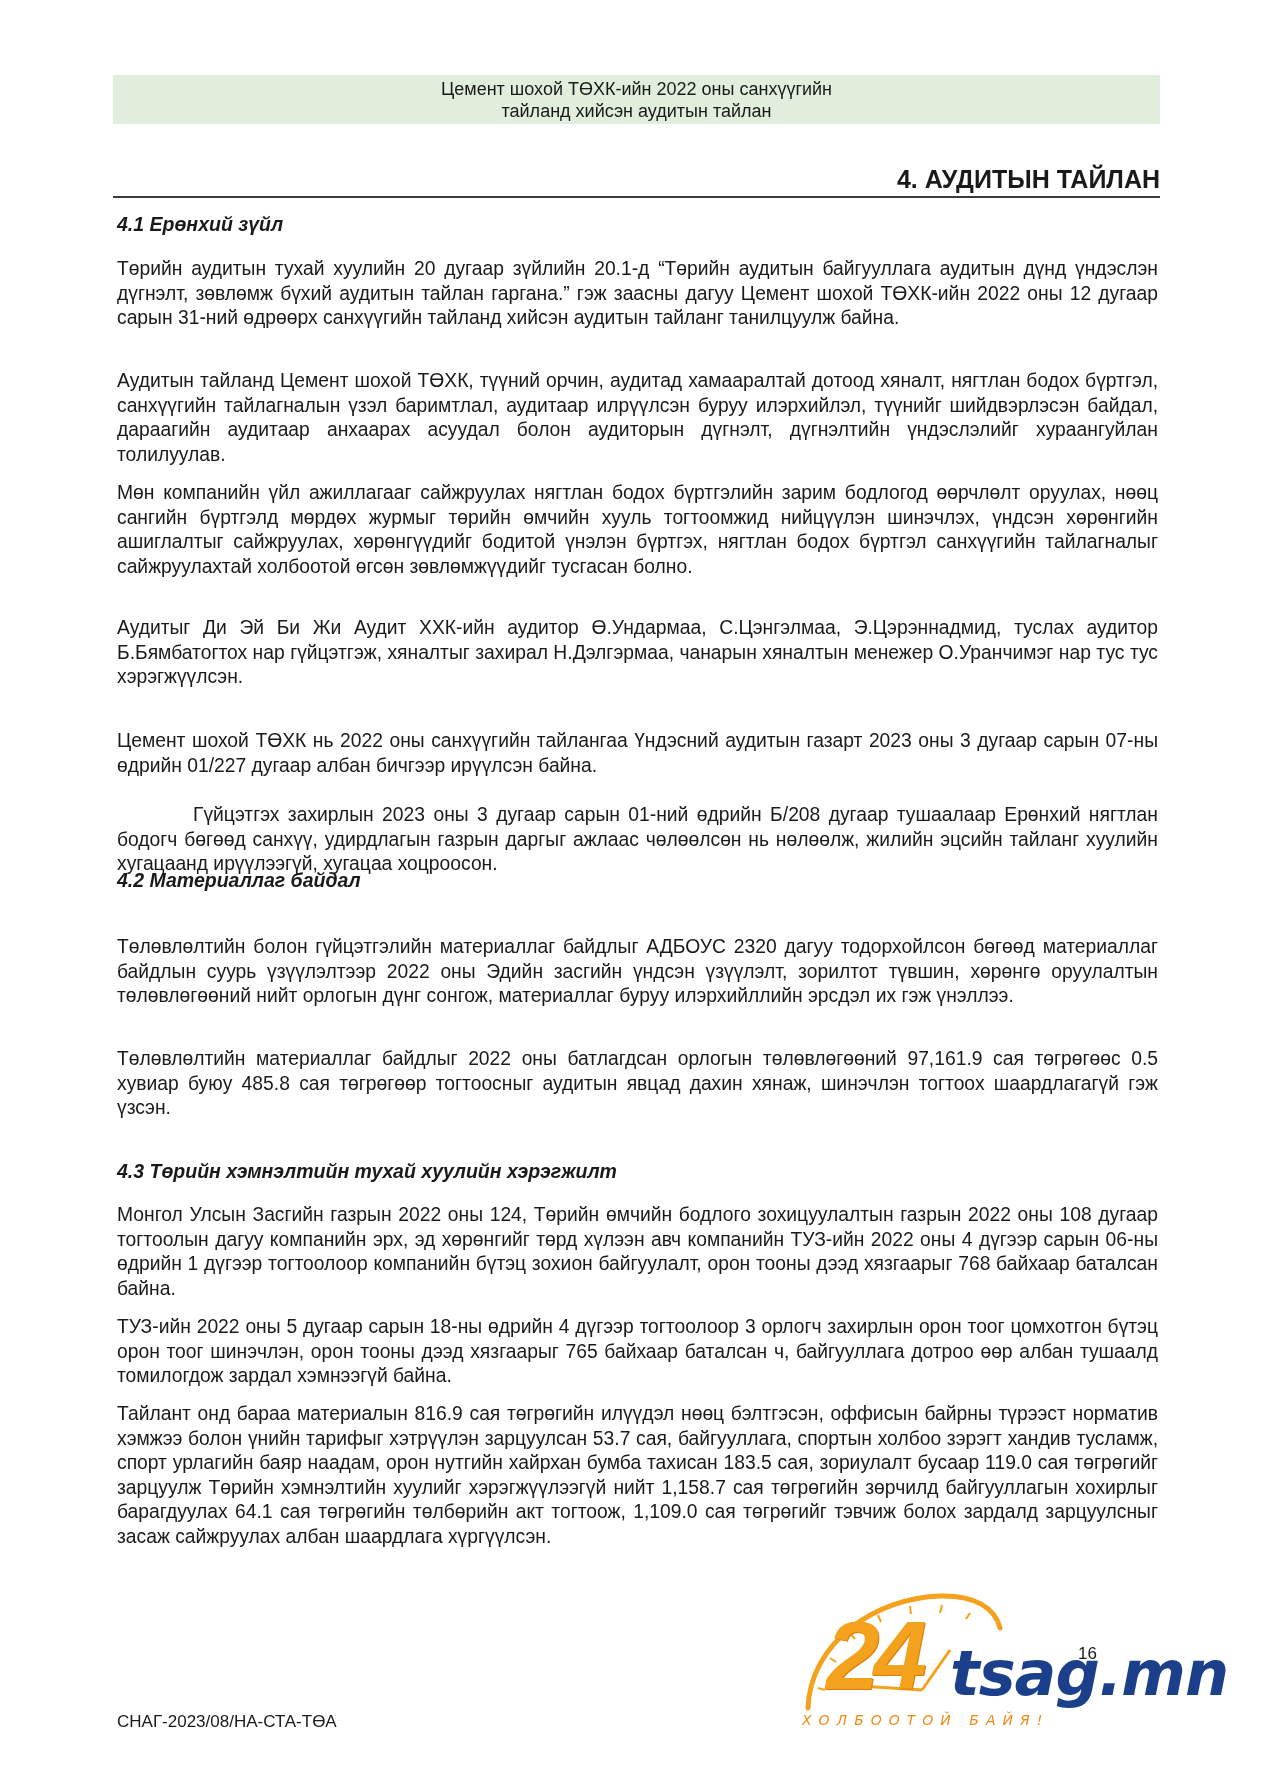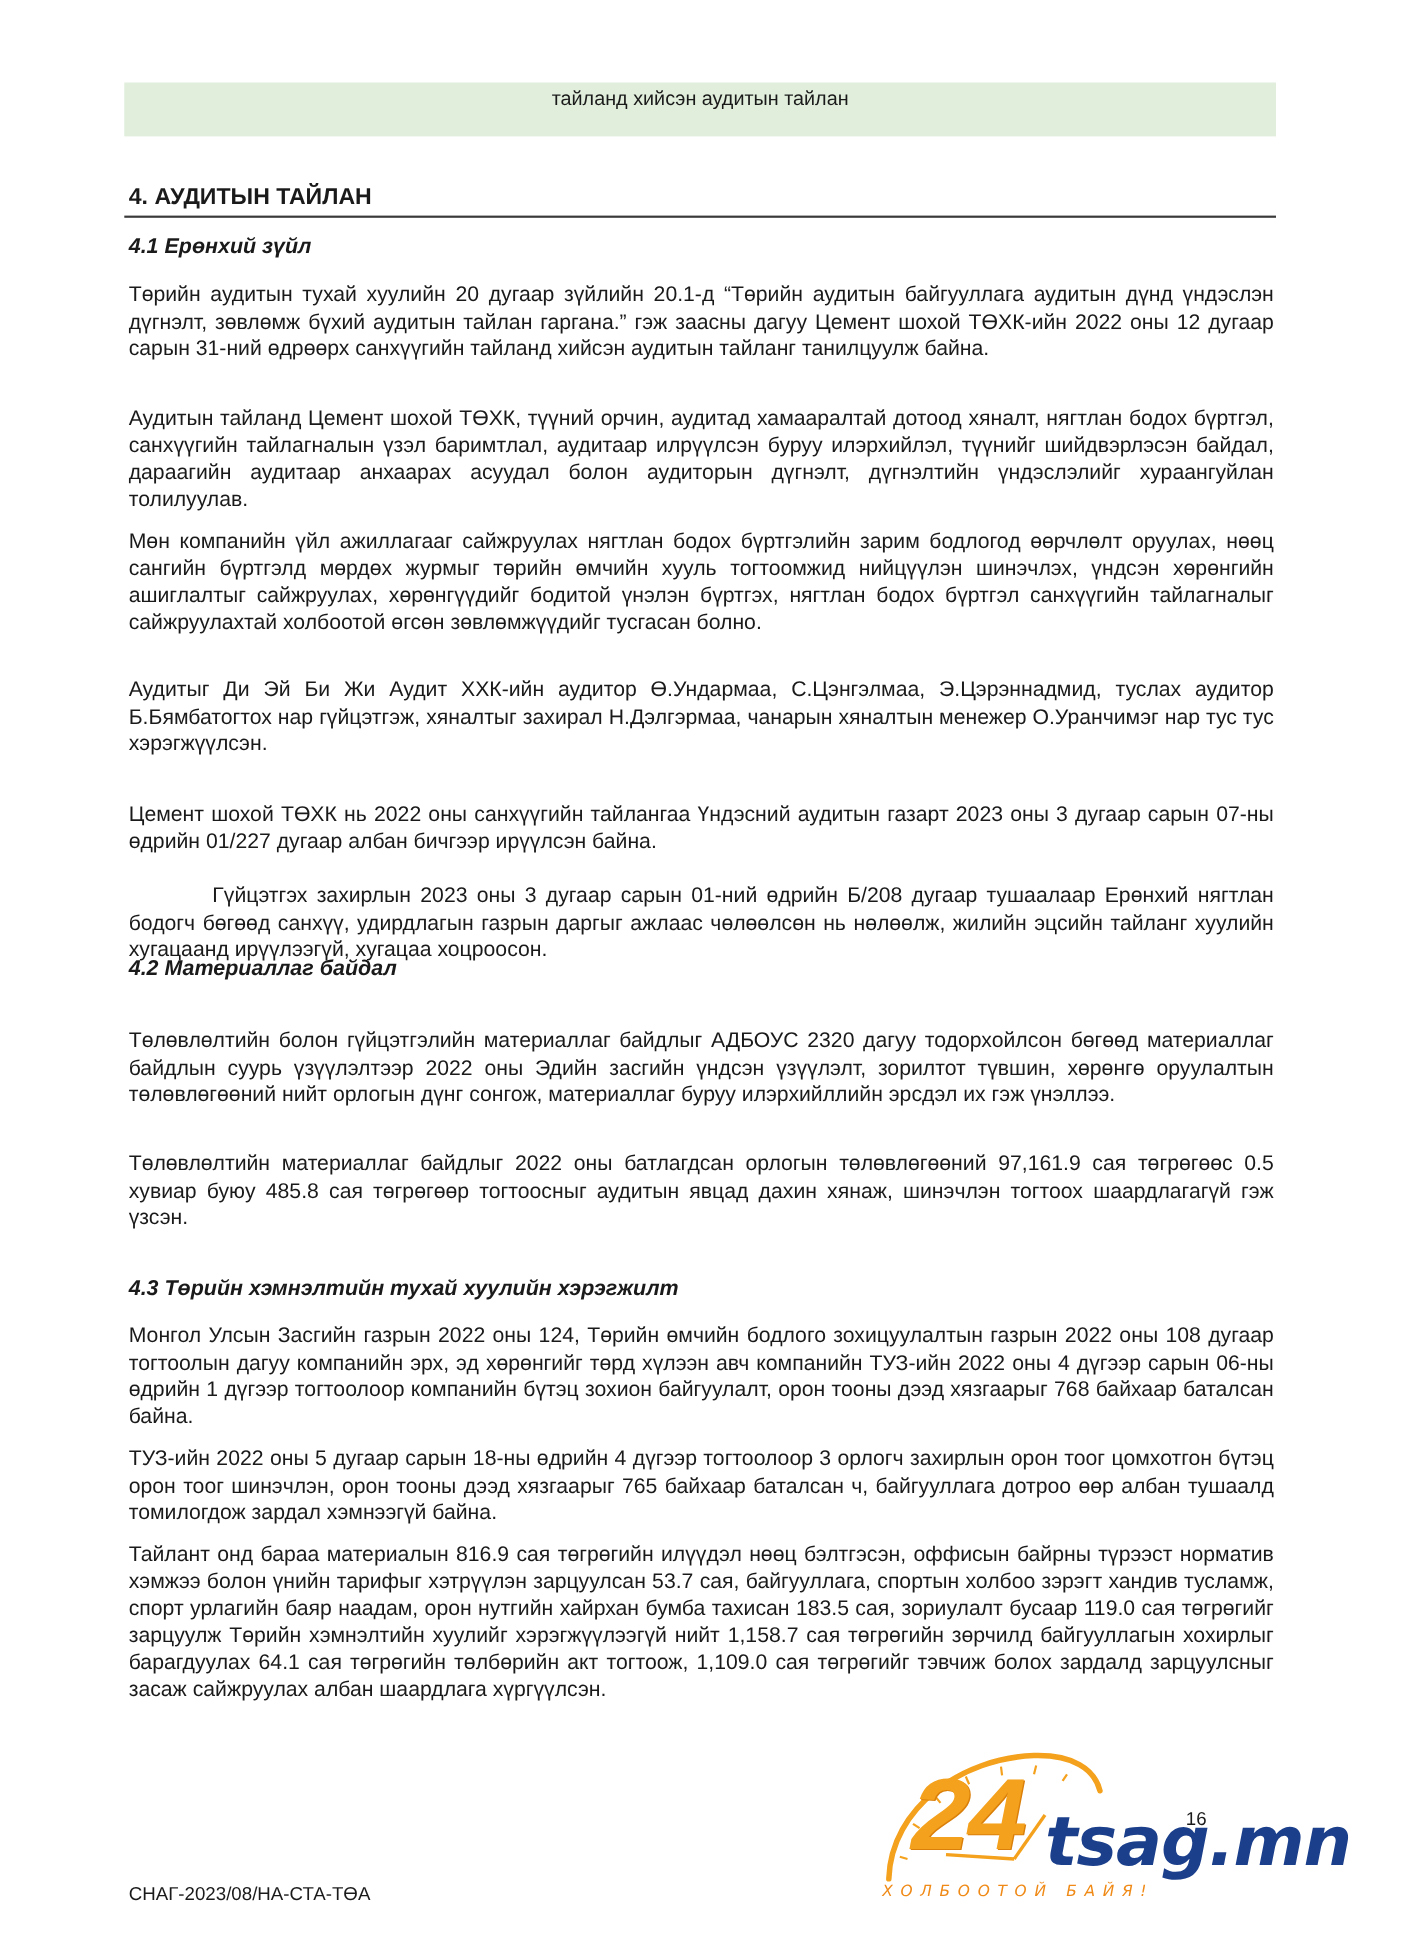--- a/index.html
+++ b/index.html
@@ -9,21 +9,21 @@
   }
   .header-band {
     position: absolute; left: 113px; top: 75px; width: 1047px; height: 49px;
     background: #e0eedb;
     text-align: center; font-size: 18px; line-height: 22px; color: #1a1a1a;
     padding-top: 3px; box-sizing: border-box;
   }
   .header-band div { display: block; }
   .section-title {
     position: absolute; left: 117px; top: 166px; width: 1043px;
-    font-size: 21px; font-weight: bold; line-height: 26px;
+    font-size: 25px; font-weight: bold; line-height: 26px; text-align: right;
   }
   .title-rule {
     position: absolute; left: 113px; top: 196px; width: 1047px; height: 2px;
     background: #3a3a3a;
   }
   .subhead {
     position: absolute; left: 117px; width: 1040px;
     font-size: 19.5px; font-weight: bold; line-height: 24px; font-style: italic;
   }
   .para {
@@ -37,39 +37,40 @@
   }
   .page-number {
     position: absolute; left: 1078px; top: 1644px; font-size: 17px; line-height: 20px;
   }
   .logo {
     position: absolute; left: 790px; top: 1588px; width: 440px; height: 160px;
   }
   .logo-arc { position: absolute; left: 0; top: 0; }
   .logo-24 {
     position: absolute; left: 36px; top: 18px;
-    font-family: Liberation Mono, monospace; font-weight: bold; font-style: italic;
+    font-family: Liberation Sans, sans-serif; font-weight: bold; font-style: italic;
     font-size: 96px; line-height: 100px; color: #f4a11d; letter-spacing: -6px;
     text-shadow: 1px 1px 0 #d97f0a;
   }
   .logo-tsag {
     position: absolute; left: 160px; top: 52px;
     font-family: "DejaVu Sans", sans-serif; font-weight: bold; font-style: italic;
     font-size: 62px; line-height: 68px; color: #1b3f8b; letter-spacing: -1px;
   }
   .logo-slogan {
     position: absolute; left: 12px; top: 124px;
     font-family: "DejaVu Sans", sans-serif; font-style: italic;
     font-size: 14px; line-height: 16px; color: #f08a17; letter-spacing: 7px;
   }
 </style>
 </head>
 <body>
 
 <div class="header-band">
+  <div>Цемент шохой ТӨХК-ийн 2022 оны санхүүгийн</div>
   <div>тайланд хийсэн аудитын тайлан</div>
 </div>
 
 <div class="section-title">4. АУДИТЫН ТАЙЛАН</div>
 <div class="title-rule"></div>
 
 <div class="subhead" style="top:212px">4.1 Ерөнхий зүйл</div>
 <p class="para" style="top:257px">Төрийн аудитын тухай хуулийн 20 дугаар зүйлийн 20.1-д “Төрийн аудитын байгууллага аудитын дүнд үндэслэн дүгнэлт, зөвлөмж бүхий аудитын тайлан гаргана.” гэж заасны дагуу Цемент шохой ТӨХК-ийн 2022 оны 12 дугаар сарын 31-ний өдрөөрх санхүүгийн тайланд хийсэн аудитын тайланг танилцуулж байна.</p>
 <p class="para" style="top:369px">Аудитын тайланд Цемент шохой ТӨХК, түүний орчин, аудитад хамааралтай дотоод хяналт, нягтлан бодох бүртгэл, санхүүгийн тайлагналын үзэл баримтлал, аудитаар илрүүлсэн буруу илэрхийлэл, түүнийг шийдвэрлэсэн байдал, дараагийн аудитаар анхаарах асуудал болон аудиторын дүгнэлт, дүгнэлтийн үндэслэлийг хураангуйлан толилуулав.</p>
 <p class="para" style="top:481px">Мөн компанийн үйл ажиллагааг сайжруулах нягтлан бодох бүртгэлийн зарим бодлогод өөрчлөлт оруулах, нөөц сангийн бүртгэлд мөрдөх журмыг төрийн өмчийн хууль тогтоомжид нийцүүлэн шинэчлэх, үндсэн хөрөнгийн ашиглалтыг сайжруулах, хөрөнгүүдийг бодитой үнэлэн бүртгэх, нягтлан бодох бүртгэл санхүүгийн тайлагналыг сайжруулахтай холбоотой өгсөн зөвлөмжүүдийг тусгасан болно.</p>

